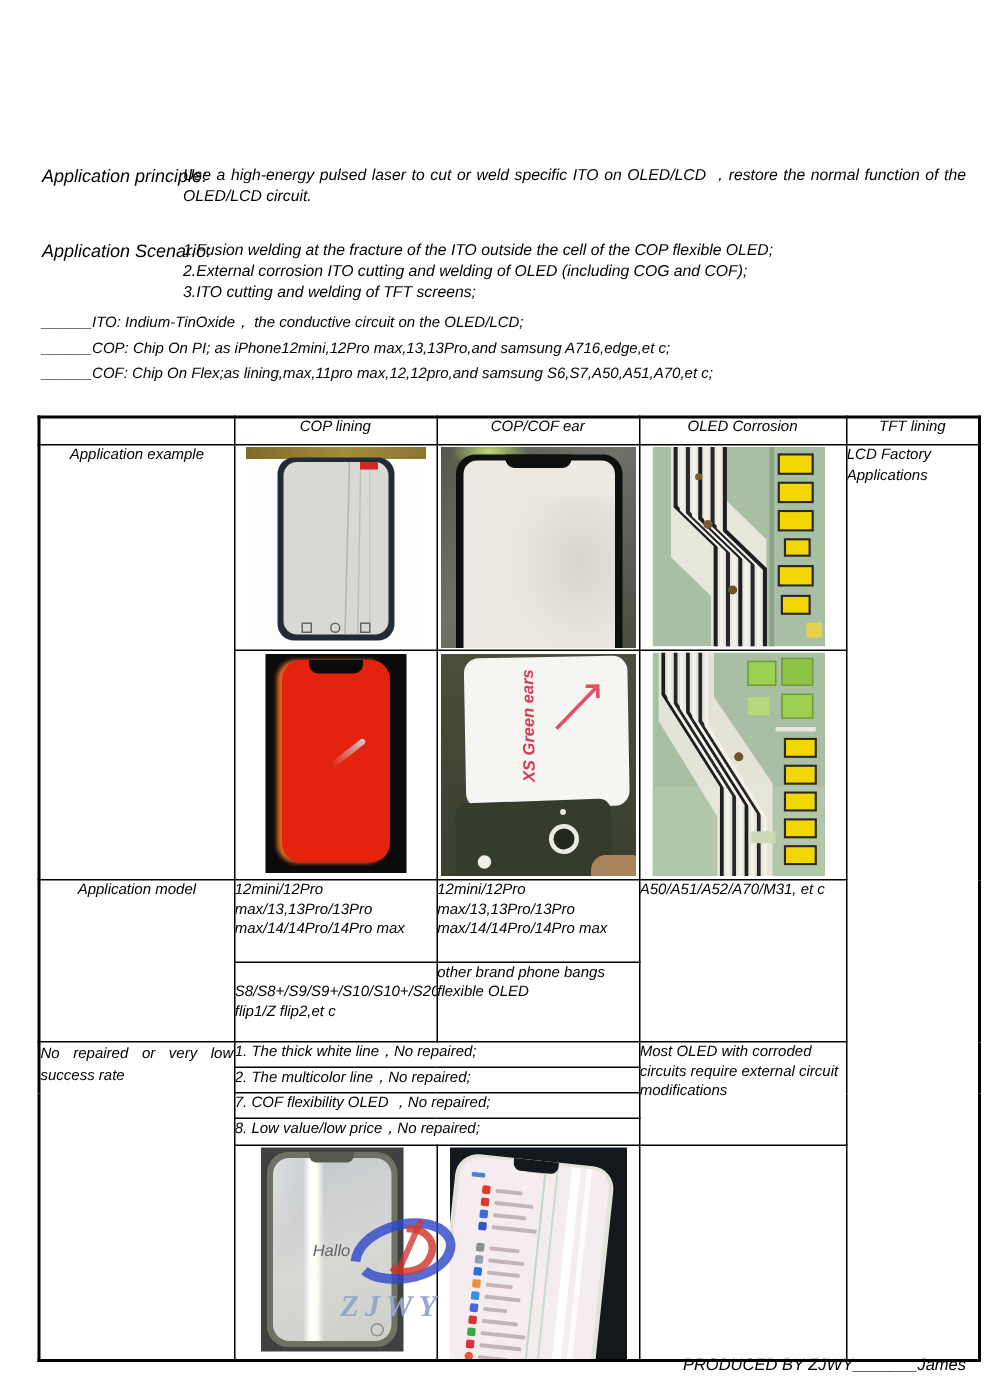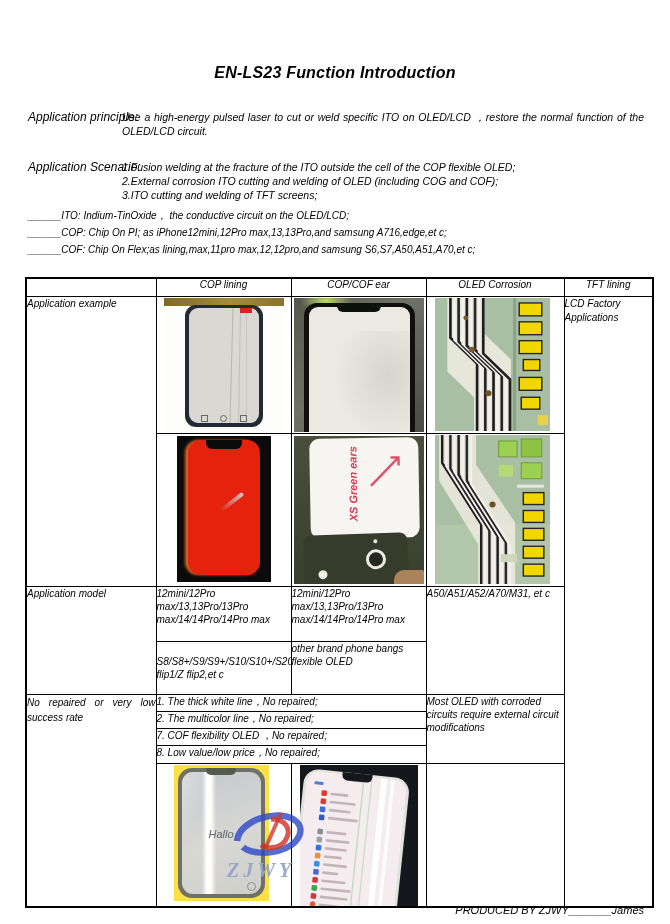--- a/index.html
+++ b/index.html
@@ -16,21 +16,21 @@
                   font-style:italic;line-height:14px;}
   .footnotes{position:absolute;left:28px;top:207px;font-size:10px;
              font-style:italic;line-height:17px;}
 
   
   table.main{position:absolute;left:25px;top:277px;border-collapse:collapse;
              table-layout:fixed;width:627px;border:2.5px solid #000;font-style:italic;}
   table.main td{border:1.5px solid #000;padding:0;font-size:10px;vertical-align:top;
                 overflow:hidden;}
   td.hd{height:17px;text-align:center;vertical-align:middle;font-size:11px;}
-  td.rowlab{vertical-align:middle;font-size:11px;line-height:14px;}
+  td.rowlab{vertical-align:middle;text-align:center;font-size:11px;line-height:14px;}
   td.rowlab2{vertical-align:middle;text-align:left;font-size:11px;line-height:15px;
              padding:2px 3px;text-align:justify;}
   td.model{padding:2px 3px;line-height:13px;font-size:10px;}
   td.modelmid{padding:2px 3px;line-height:13px;font-size:10px;vertical-align:middle;margin-left:48px;}
   td.listitem{font-size:10.5px;padding:1px 3px;line-height:14px;vertical-align:middle;}
   td.note{font-size:10px;line-height:13px;padding:2px 3px;vertical-align:middle;}
   td.tft{font-size:11px;line-height:14px;padding:2px 2px;vertical-align:middle;}
 
   
   .photo{position:relative;overflow:hidden;}
@@ -86,21 +86,21 @@
   .cam-big{position:absolute;right:22px;top:16px;width:14px;height:14px;border-radius:50%;
            background:#23281c;border:3px solid #eceae2;}
   .cam-sm{position:absolute;left:14px;bottom:8px;width:9px;height:9px;border-radius:50%;
           background:#f0eee6;}
   .cam-dot{position:absolute;right:30px;top:6px;width:4px;height:4px;border-radius:50%;
            background:#e8e6de;}
   .thumb5{position:absolute;right:0;bottom:-2px;width:30px;height:16px;
           background:#b78a60;border-radius:10px 2px 0 0;opacity:.9;}
 
   
-  .p7{margin:1px 22px 4px 17px;height:136px;background:#fde047;}
+  .p7{margin:1px 22px 4px 17px;height:136px;background:#404040;}
   .phone7{position:absolute;top:3px;bottom:3px;left:4px;right:4px;
           background:#6e7163;border-radius:14px;}
   .phone7 .scr{position:absolute;top:4px;bottom:4px;left:4px;right:4px;border-radius:11px;
           background:linear-gradient(160deg,#c4c8cd,#d7d7d4 55%,#cfcfca);overflow:hidden;}
   .ws{position:absolute;left:20px;top:0;bottom:0;width:14px;
       background:linear-gradient(90deg,rgba(255,255,255,0),#ffffff 35%,#fffdf4 65%,rgba(255,255,255,0));}
   .refl{position:absolute;left:-10px;top:-8px;width:46px;height:76px;
         background:linear-gradient(115deg,rgba(255,255,255,.55),rgba(255,255,255,0) 60%);}
   .hallo{position:absolute;top:56px;left:0;right:0;text-align:center;
          color:#61656c;font-size:11px;}
@@ -127,21 +127,20 @@
   
   .watermark{position:absolute;left:221px;top:799px;width:96px;height:86px;opacity:.95;}
 
   .footer{position:absolute;top:904px;right:26px;font-size:11px;font-style:italic;}
 </style>
 </head>
 <body>
 
 <div class="page">
 
-  <div class="doc-title">EN-LS23 Function Introduction</div>
 
   <div class="lbl" style="top:110px;">Application principle:</div>
   <div class="principle-text">Use a high-energy pulsed laser to cut or weld specific ITO on OLED/LCD ，restore the normal function of the OLED/LCD circuit.</div>
 
   <div class="lbl" style="top:160px;">Application Scenario:</div>
   <div class="scenario-items">
     <div>1.Fusion welding at the fracture of the ITO outside the cell of the COP flexible OLED;</div>
     <div>2.External corrosion ITO cutting and welding of OLED (including COG and COF);</div>
     <div>3.ITO cutting and welding of TFT screens;</div>
   </div>

